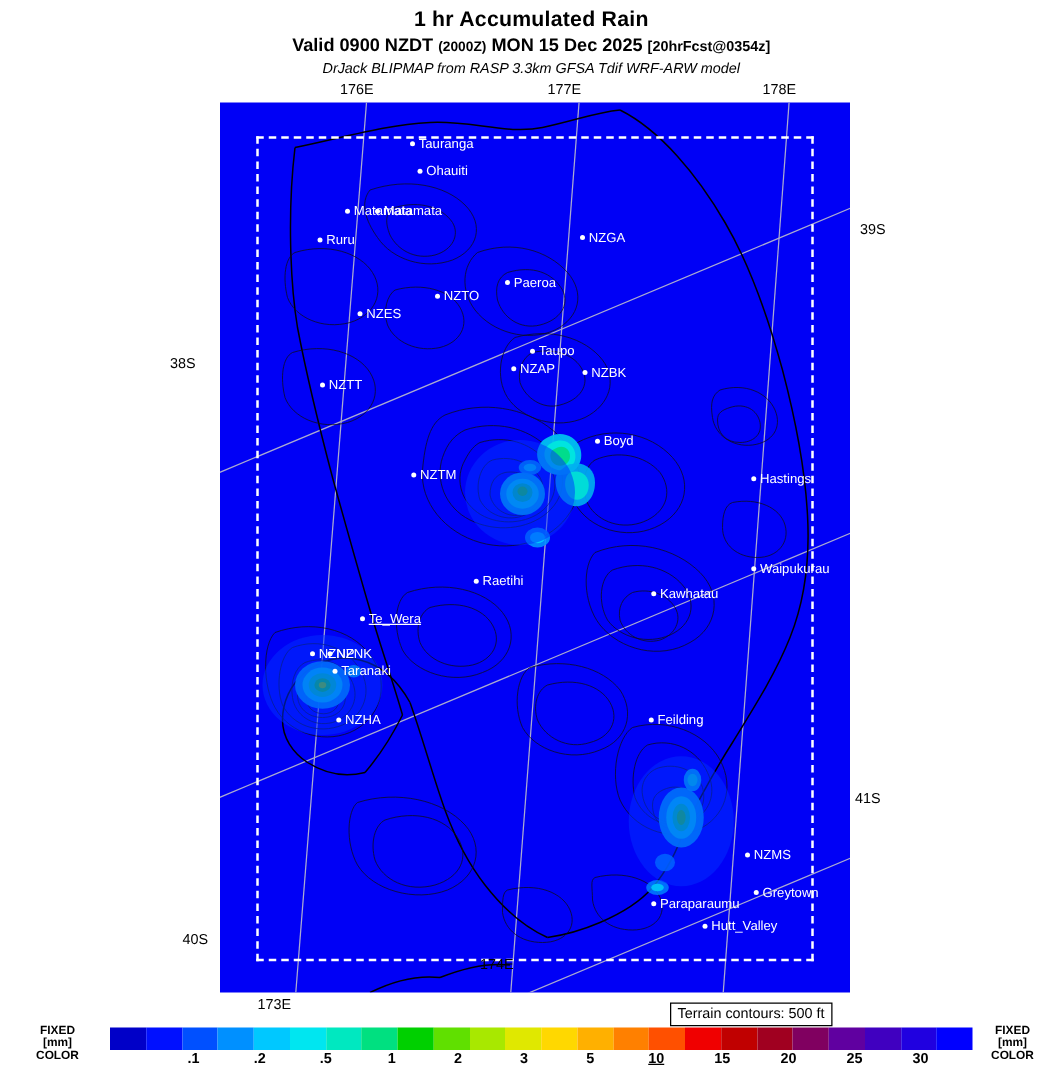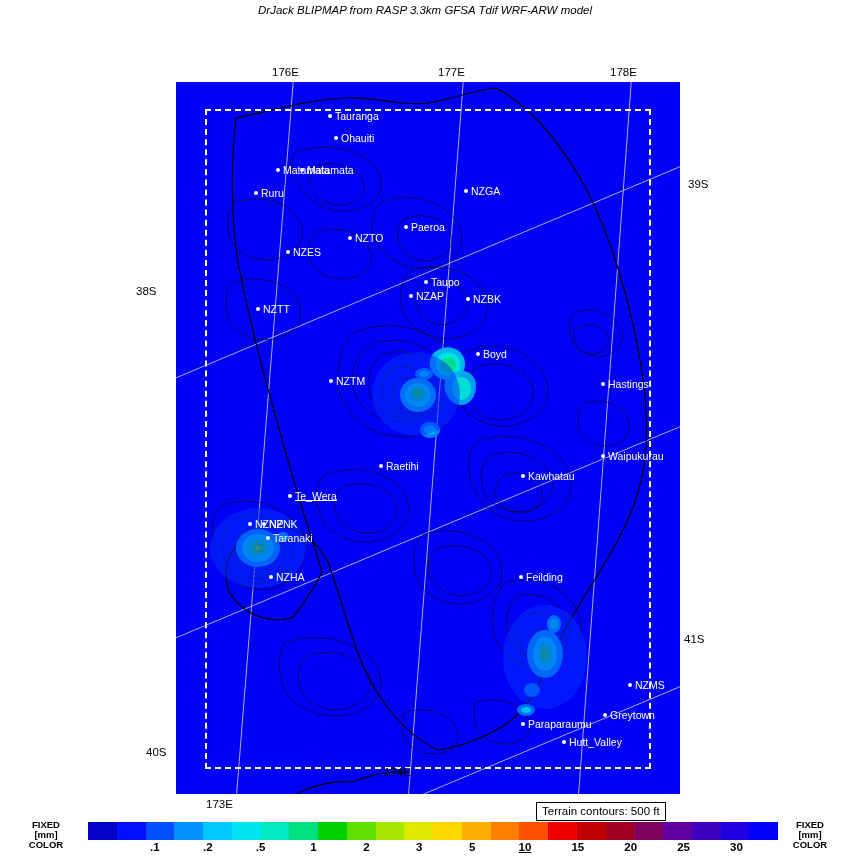--- a/index.html
+++ b/index.html
@@ -37,20 +37,27 @@
   .fixedlab{position:absolute;font-size:9.5px;font-weight:bold;color:#000;text-align:center;line-height:10px;width:40px;}
   #cbar{position:absolute;left:88px;top:822px;width:690px;height:18px;display:flex;}
   #cbar div{height:18px;flex:1 1 auto;}
   #cbar-ticks{position:absolute;left:88px;top:841px;width:690px;height:14px;}
   #cbar-ticks span{position:absolute;font-size:11.5px;font-weight:bold;color:#000;transform:translateX(-50%);}
 </style>
 </head>
 <body>
 
 <div id="titles">
+  <div id="title-main">1 hr Accumulated Rain</div>
+  <div id="title-sub">
+    <span>Valid 0900 NZDT</span>
+    <span class="paren">(2000Z)</span>
+    <span>MON 15 Dec 2025</span>
+    <span class="brk">[20hrFcst@0354z]</span>
+  </div>
   <div id="title-model">DrJack BLIPMAP from RASP 3.3km GFSA Tdif WRF-ARW model</div>
 </div>
 
 <div id="map-wrap">
 
   <div id="map">
     <svg width="504" height="712" viewBox="0 0 504 712">
       <defs>
         <clipPath id="mclip">
             <rect x="0" y="0" width="504" height="712"></rect>
@@ -220,21 +227,21 @@
   <div class="place" style="left:425px;top:296px;"><span class="dot"></span><span class="nm">Hastings</span></div>
   <div class="place" style="left:425px;top:368px;"><span class="dot"></span><span class="nm">Waipukurau</span></div>
   <div class="place" style="left:203px;top:378px;"><span class="dot"></span><span class="nm">Raetihi</span></div>
   <div class="place" style="left:345px;top:388px;"><span class="dot"></span><span class="nm">Kawhatau</span></div>
   <div class="place" style="left:112px;top:408px;text-decoration:underline;"><span class="dot"></span><span class="nm">Te_Wera</span></div>
   <div class="place" style="left:72px;top:436px;"><span class="dot"></span><span class="nm">NZNP</span></div>
   <div class="place" style="left:86px;top:436px;"><span class="dot"></span><span class="nm">NZNK</span></div>
   <div class="place" style="left:90px;top:450px;"><span class="dot"></span><span class="nm">Taranaki</span></div>
   <div class="place" style="left:93px;top:489px;"><span class="dot"></span><span class="nm">NZHA</span></div>
   <div class="place" style="left:343px;top:489px;"><span class="dot"></span><span class="nm">Feilding</span></div>
-  <div class="place" style="left:420px;top:597px;margin-left:32px;"><span class="dot"></span><span class="nm">NZMS</span></div>
+  <div class="place" style="left:420px;top:597px;"><span class="dot"></span><span class="nm">NZMS</span></div>
   <div class="place" style="left:427px;top:627px;"><span class="dot"></span><span class="nm">Greytown</span></div>
   <div class="place" style="left:345px;top:636px;"><span class="dot"></span><span class="nm">Paraparaumu</span></div>
   <div class="place" style="left:386px;top:654px;"><span class="dot"></span><span class="nm">Hutt_Valley</span></div>
 </div>
 
 <div id="terrain-note">Terrain contours: 500 ft</div>
 
 <div id="cbar-wrap">
   <div class="fixedlab" style="left:26px;top:4px;">FIXED</div>
   <div class="fixedlab" style="left:26px;top:14px;">[mm]</div>

